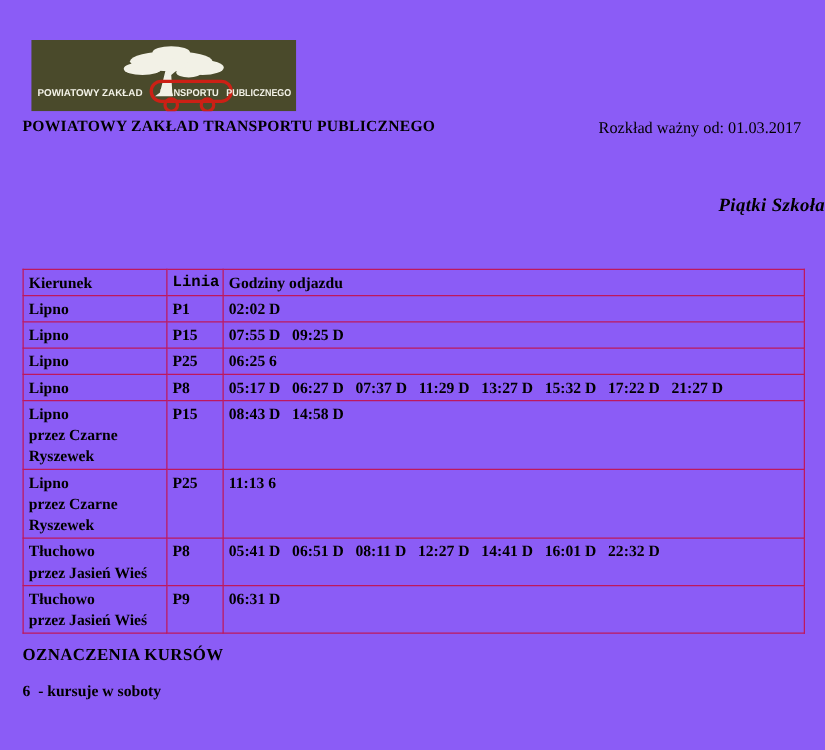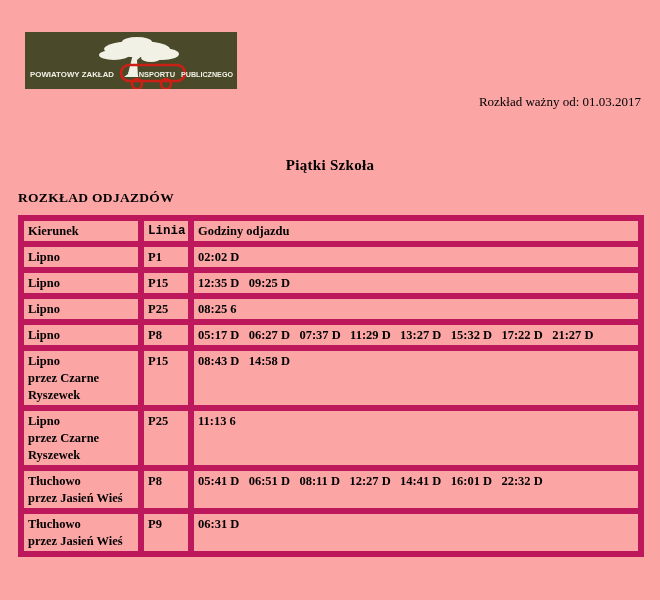--- a/index.html
+++ b/index.html
@@ -1,29 +1,29 @@
 <!DOCTYPE html>
 <html><head>
 <meta charset="utf-8">
 <style>
   html,body { margin:0; padding:0; background:#fff; }
   .page {
-    position:relative; width:660px; height:600px; background:#fca5a5;
+    position:relative; width:660px; height:600px; background:#8b5cf6;
     font-family:"Liberation Serif", serif; color:#000; overflow:hidden;
   }
   .logo { position:absolute; left:25px; top:32px; width:212px; height:57px; display:block; }
   .logo-text { font-family:"Liberation Sans", sans-serif; font-weight:bold; fill:#f2f1e6; }
   .company-info { position:absolute; left:18px; top:93px; font-size:12.5px; font-weight:bold; line-height:16px; letter-spacing:0.2px; }
   .validity { position:absolute; top:94px; right:19px; font-size:13px; font-weight:normal; }
-  .doc-title { position:absolute; top:157px; left:0; width:100%; text-align:center; font-size:15px; font-weight:bold; letter-spacing:0.3px; }
+  .doc-title { position:absolute; top:157px; left:0; width:100%; text-align:right; font-size:15px; font-weight:bold; letter-spacing:0.3px;font-style:italic; }
   .section-heading { position:absolute; top:190px; left:18px; font-size:13.5px; font-weight:bold; letter-spacing:0.3px; }
   .content { position:absolute; top:215px; left:18px; width:626px; }
   table.timetable { width:100%; border-collapse:collapse; font-size:12.5px; font-weight:bold; table-layout:fixed; }
   table.timetable th, table.timetable td {
-    border:6px solid #be185d; padding:2px 4px 1px; line-height:17px;
+    border:1px solid #be185d; padding:2px 4px 1px; line-height:17px;
     vertical-align:top; text-align:left; white-space:pre-wrap; overflow:hidden;
   }
   .col-kierunek { width:106px; }
   .col-linia { width:36px;font-family:Liberation Mono, monospace; }
   .legend { margin-top:9px; font-weight:bold; }
   .legend-heading { font-size:13.5px; letter-spacing:0.3px; margin:0 0 10px 0; }
   .legend-item { font-size:12.5px; line-height:23px; white-space:pre-wrap; }
 </style>
 </head>
 <body>
@@ -46,53 +46,53 @@
       <rect x="96" y="33" width="64" height="16" rx="8"></rect>
       <circle cx="112" cy="52" r="5"></circle>
       <circle cx="141" cy="52" r="5"></circle>
     </g>
     <text class="logo-text" x="5" y="45" font-size="8" textLength="84" lengthAdjust="spacingAndGlyphs">POWIATOWY ZAKŁAD</text>
     <text class="logo-text" x="103" y="45" font-size="8" textLength="47" lengthAdjust="spacingAndGlyphs">RANSPORTU</text>
     <text class="logo-text" x="156" y="45" font-size="8" textLength="52" lengthAdjust="spacingAndGlyphs">PUBLICZNEGO</text>
   </svg>
 
   <div class="company-info">
+    <div>POWIATOWY ZAKŁAD TRANSPORTU PUBLICZNEGO</div>
   </div>
 
   <div class="validity">Rozkład ważny od: 01.03.2017</div>
 
   <div class="doc-title">Piątki Szkoła</div>
 
-  <div class="section-heading">ROZKŁAD ODJAZDÓW</div>
 
   <div class="content">
 
     <table class="timetable">
       <thead>
         <tr>
           <th class="col-kierunek">Kierunek</th>
           <th class="col-linia">Linia</th>
           <th>Godziny odjazdu</th>
         </tr>
       </thead>
       <tbody>
         <tr>
           <td>Lipno</td>
           <td>P1</td>
           <td>02:02 D</td>
         </tr>
         <tr>
           <td>Lipno</td>
           <td>P15</td>
-          <td>12:35 D   09:25 D</td>
+          <td>07:55 D   09:25 D</td>
         </tr>
         <tr>
           <td>Lipno</td>
           <td>P25</td>
-          <td>08:25 6</td>
+          <td>06:25 6</td>
         </tr>
         <tr>
           <td>Lipno</td>
           <td>P8</td>
           <td>05:17 D   06:27 D   07:37 D   11:29 D   13:27 D   15:32 D   17:22 D   21:27 D</td>
         </tr>
         <tr>
           <td>Lipno
 przez Czarne
 Ryszewek</td>
@@ -115,16 +115,18 @@
         <tr>
           <td>Tłuchowo
 przez Jasień Wieś</td>
           <td>P9</td>
           <td>06:31 D</td>
         </tr>
       </tbody>
     </table>
 
     <div class="legend">
+      <div class="legend-heading">OZNACZENIA KURSÓW</div>
+      <div class="legend-item">6  - kursuje w soboty</div>
     </div>
   </div>
 
 </div>
 
 </body></html>

